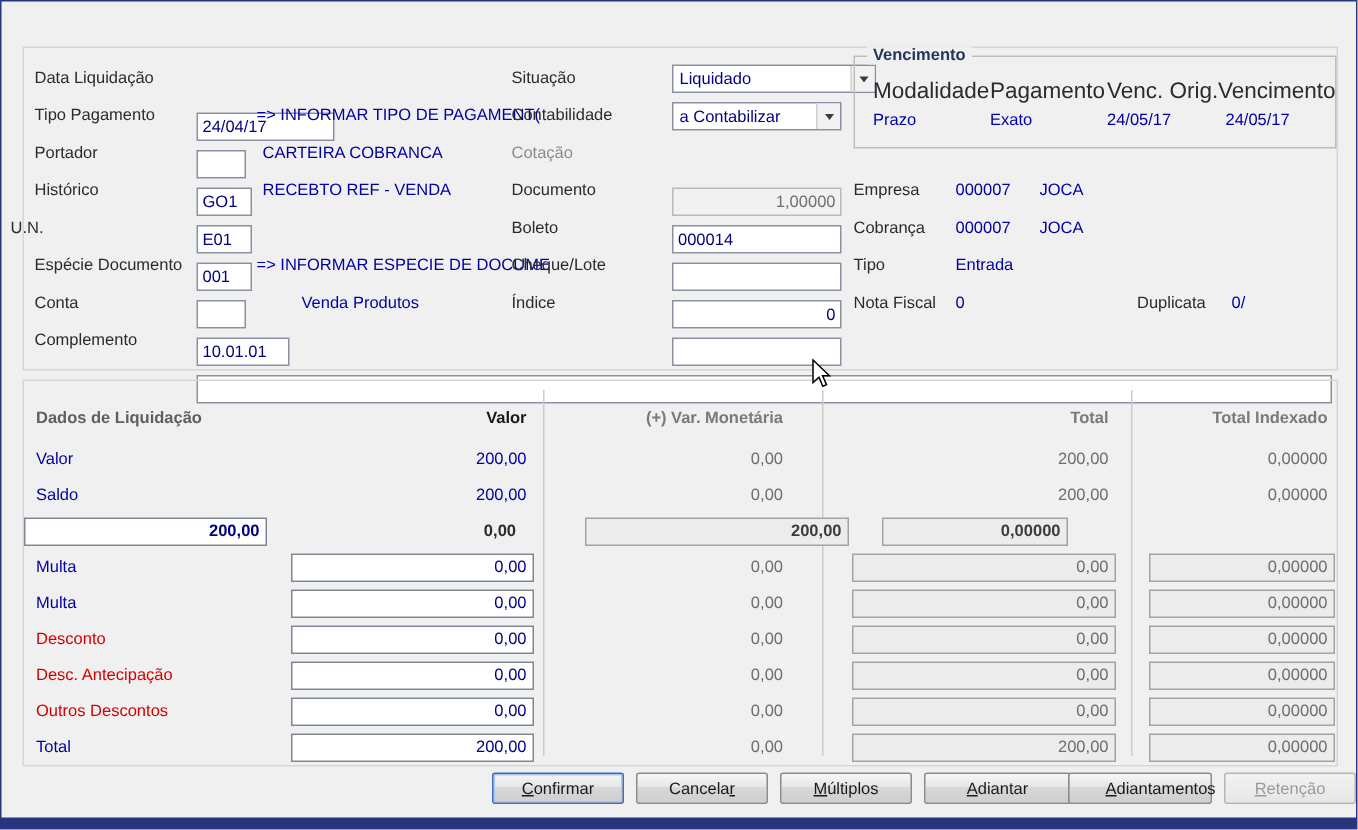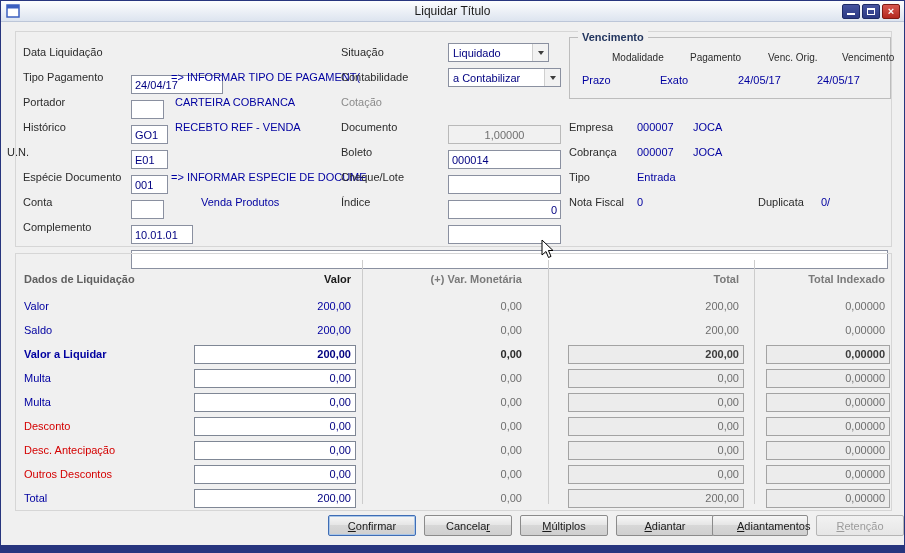--- a/index.html
+++ b/index.html
@@ -30,21 +30,21 @@
   .inp.ra { text-align: right; }
   .inp.dis { background: #f1f1f1; color: #6f6f6f; border-color: #b9b9b9; }
   .combo { position: absolute; height: 19px; background: #fff; border: 1px solid #8a90a0; cursor: default; }
   .combo-text { position: absolute; left: 4px; top: 3px; font-size: 11px; color: #000080; white-space: nowrap; }
   .combo-btn { position: absolute; top: 0; right: 0; width: 16px; height: 100%; background: #f2f2f2;
                border-left: 1px solid #cfcfcf; display: flex; align-items: center; justify-content: center; }
   .tri { width: 0; height: 0; border: 3.5px solid transparent; border-top: 4.5px solid #3c3c3c; margin-top: 4px; }
   .groupbox { position: absolute; border: 1px solid #bdbdbd; }
   .gtitle { position: absolute; top: -7px; left: 8px; background: #f0f0f0; padding: 0 4px;
             font-size: 11px; font-weight: bold; color: #23365f; white-space: nowrap; }
-  .gb-h { position: absolute; font-size: 10px; color: #2b2b2b; white-space: nowrap; margin-left: 30px; }
+  .gb-h { position: absolute; font-size: 15px; color: #2b2b2b; white-space: nowrap; }
   .gb-v { position: absolute; font-size: 11px; color: #0000a0; white-space: nowrap; }
   .panel { position: absolute; border: 1px solid #d6d6d6; }
   .vsep { position: absolute; top: 6px; bottom: 6px; width: 1px; background: #cccccc; }
   .lrow { display: flex; align-items: center; height: 24px; position: relative; }
   .lrow.hdr { height: 30px; }
   .cl { margin-left: 8px; width: 170px; font-size: 11px; white-space: nowrap; }
   .cv { width: 162px; display: flex; justify-content: flex-end; }
   .cm { margin-left: 16px; width: 150px; text-align: right; font-size: 11px; color: #6e6e6e; }
   .ct { margin-left: 46px; width: 176px; display: flex; justify-content: flex-end; }
   .ci { margin-left: 22px; width: 124px; display: flex; justify-content: flex-end; }
@@ -65,40 +65,20 @@
          background: linear-gradient(#f7f7f7, #e6e6e6 45%, #d8d8d8 46%, #cfcfcf);
          border: 1px solid #8b8b8b; border-radius: 2px; cursor: pointer; margin-left: 15px; }
   .btn.default { border-color: #3f6db5; box-shadow: 0 0 0 1px #a9c6e8 inset; }
   .btn.disabled { color: #9b9b9b; background: linear-gradient(#f2f2f2, #e6e6e6); border-color: #b5b5b5; cursor: default; }
 </style>
 </head>
 <body>
 
 <div class="window">
 
-  <div class="titlebar">
-    <span class="app-icon">
-      <svg width="14" height="14" viewBox="0 0 14 14">
-        <rect x="1" y="1" width="12" height="12" fill="#ffffff" stroke="#3b5fc0" stroke-width="1.5"></rect>
-        <rect x="1" y="1" width="12" height="3.5" fill="#3b5fc0"></rect>
-      </svg>
-    </span>
-    <span class="title">Liquidar Título</span>
-    <span class="controls">
-      <button class="wbtn minb">
-          <span class="g-min"></span>
-        </button>
-      <button class="wbtn maxb">
-          <span class="g-max"></span>
-        </button>
-      <button class="wbtn closeb">
-          <span>×</span>
-        </button>
-    </span>
-  </div>
 
   <div class="panel" style="left:14px; top:30px; width:877px; height:216px;"></div>
 
   <span class="lbl" style="left:22px; top:45px;">Data Liquidação</span>
   <input class="inp" style="left: 130px; top: 42px; width: 92px;" value="24/04/17">
 
   <span class="lbl" style="left:22px; top:70px;">Tipo Pagamento</span>
   <input class="inp" style="left: 130px; top: 67px; width: 33px;" value="">
   <span class="hint" style="left:170px; top:70px;">=&gt; INFORMAR TIPO DE PAGAMENT(</span>
 
@@ -118,37 +98,37 @@
   <span class="hint" style="left:170px; top:170px;">=&gt; INFORMAR ESPECIE DE DOCUME</span>
 
   <span class="lbl" style="left:22px; top:195px;">Conta</span>
   <input class="inp" style="left: 130px; top: 192px; width: 62px;" value="10.01.01">
   <span class="hint" style="left:200px; top:195px;">Venda Produtos</span>
 
   <span class="lbl" style="left:22px; top:220px;">Complemento</span>
   <input class="inp" style="left: 130px; top: 217px; width: 757px;" value="">
 
   <span class="lbl" style="left:340px; top:45px;">Situação</span>
-  <div class="combo" style="left:447px; top:42px; width:101px;">
+  <div class="combo" style="left:447px; top:42px; width:136px;">
     <span class="combo-text">Liquidado</span>
     <span class="combo-btn">
         <span class="tri"></span>
       </span>
   </div>
 
   <span class="lbl" style="left:340px; top:70px;">Contabilidade</span>
   <div class="combo" style="left:447px; top:67px; width:113px;">
     <span class="combo-text">a Contabilizar</span>
     <span class="combo-btn">
         <span class="tri"></span>
       </span>
   </div>
 
   <span class="lbl gray" style="left:340px; top:95px;">Cotação</span>
-  <input class="inp dis ra" style="left: 447px; top: 92px; width: 113px; text-align: center;" disabled="" value="1,00000">
+  <input class="inp dis ra" style="left: 447px; top: 92px; width: 113px;" disabled="" value="1,00000">
 
   <span class="lbl" style="left:340px; top:120px;">Documento</span>
   <input class="inp" style="left: 447px; top: 117px; width: 113px;" value="000014">
 
   <span class="lbl" style="left:340px; top:145px;">Boleto</span>
   <input class="inp" style="left: 447px; top: 142px; width: 113px;" value="">
 
   <span class="lbl" style="left:340px; top:170px;">Cheque/Lote</span>
   <input class="inp ra" style="left: 447px; top: 167px; width: 113px;" value="0">
 
@@ -228,21 +208,20 @@
       <span class="cm">0,00</span>
       <span class="ct">
           <span class="num gray">200,00</span>
         </span>
       <span class="ci">
           <span class="num gray">0,00000</span>
         </span>
     </div>
 
     <div class="lrow">
-      <span class="cl navy bold">Valor a Liquidar</span>
       <span class="cv">
           <input class="rinp b" value="200,00" style="">
         </span>
       <span class="cm bold dark">0,00</span>
       <span class="ct">
           <span class="robox b">200,00</span>
         </span>
       <span class="ci">
           <span class="robox b">0,00000</span>
         </span>

